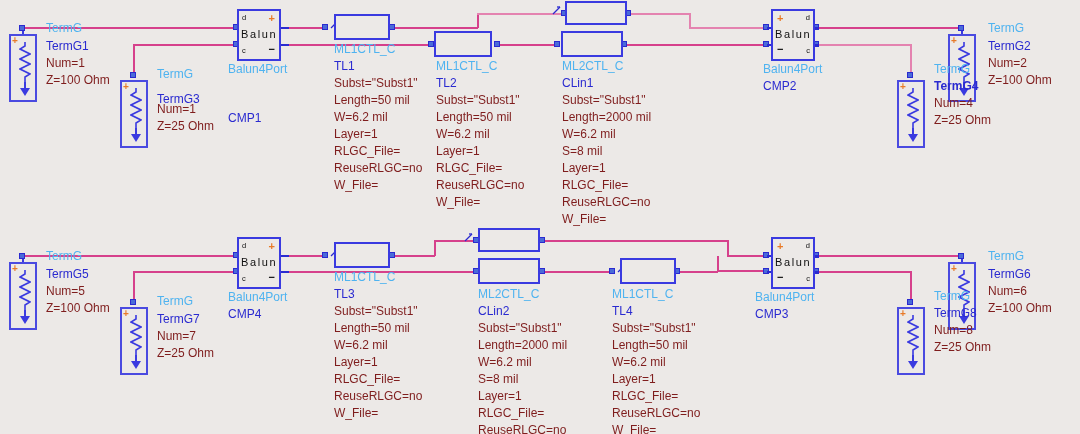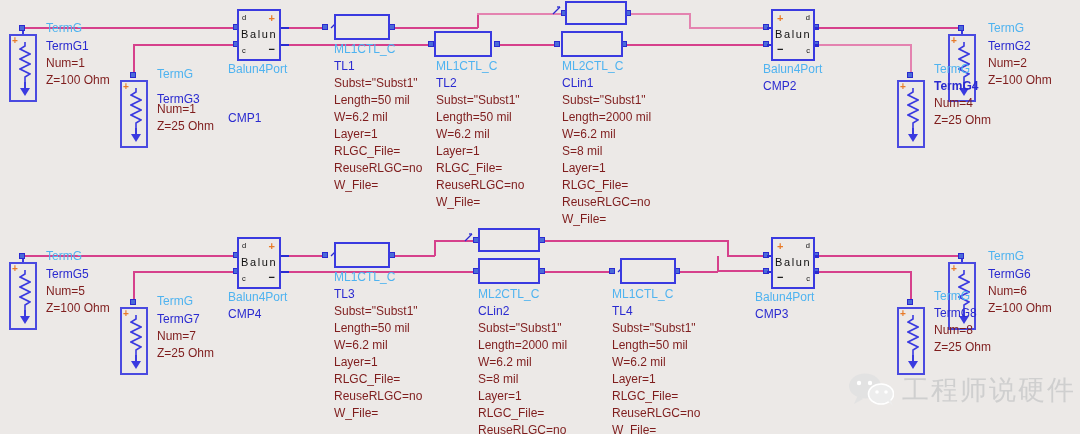--- a/index.html
+++ b/index.html
@@ -419,27 +419,14 @@
       </svg>
       <div class="stem" style="top:46px;height:9px;"></div>
       <div class="garrow" style="top:52px;"></div>
     </div>
     <div class="lbl termmodel" style="left:934px;top:290px;">TermG</div>
     <div class="lbl inst" style="left:934px;top:307px;">TermG8</div>
     <div class="lbl prm" style="left:934px;top:324px;">Num=8</div>
     <div class="lbl prm" style="left:934px;top:341px;">Z=25 Ohm</div>
   </div>
 
-  <div id="watermark" style="left:848px;top:372px;">
-    <svg width="46" height="34" viewBox="0 0 46 34">
-      <ellipse cx="17" cy="13" rx="16" ry="12.5" fill="#e2e2e2"></ellipse>
-      <polygon points="10,22 6,31 15,26" fill="#e2e2e2"></polygon>
-      <circle cx="11" cy="10" r="2.2" fill="#ffffff"></circle>
-      <circle cx="22" cy="10" r="2.2" fill="#ffffff"></circle>
-      <ellipse cx="33" cy="21" rx="12.5" ry="10" fill="#ededed" stroke="#ffffff" stroke-width="1.6"></ellipse>
-      <polygon points="40,28 45,33 42,26" fill="#ededed"></polygon>
-      <circle cx="29" cy="19" r="1.8" fill="#ffffff"></circle>
-      <circle cx="38" cy="19" r="1.8" fill="#ffffff"></circle>
-    </svg>
-    <div id="wm-text">工程师说硬件</div>
-  </div>
 
 </div>
 
 </body></html>

